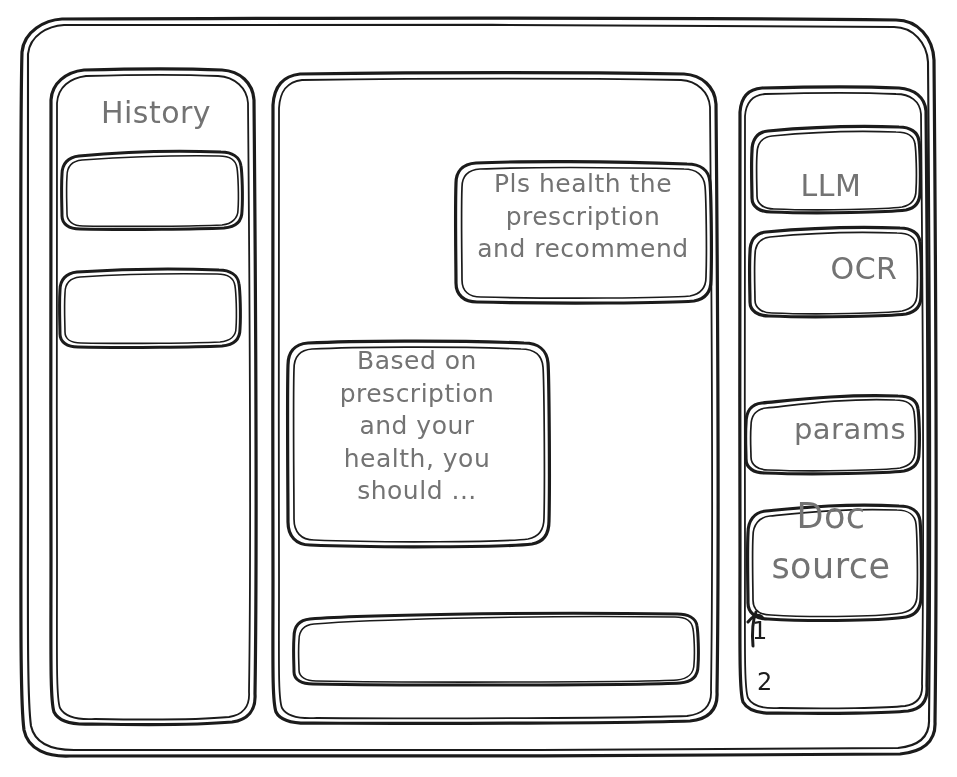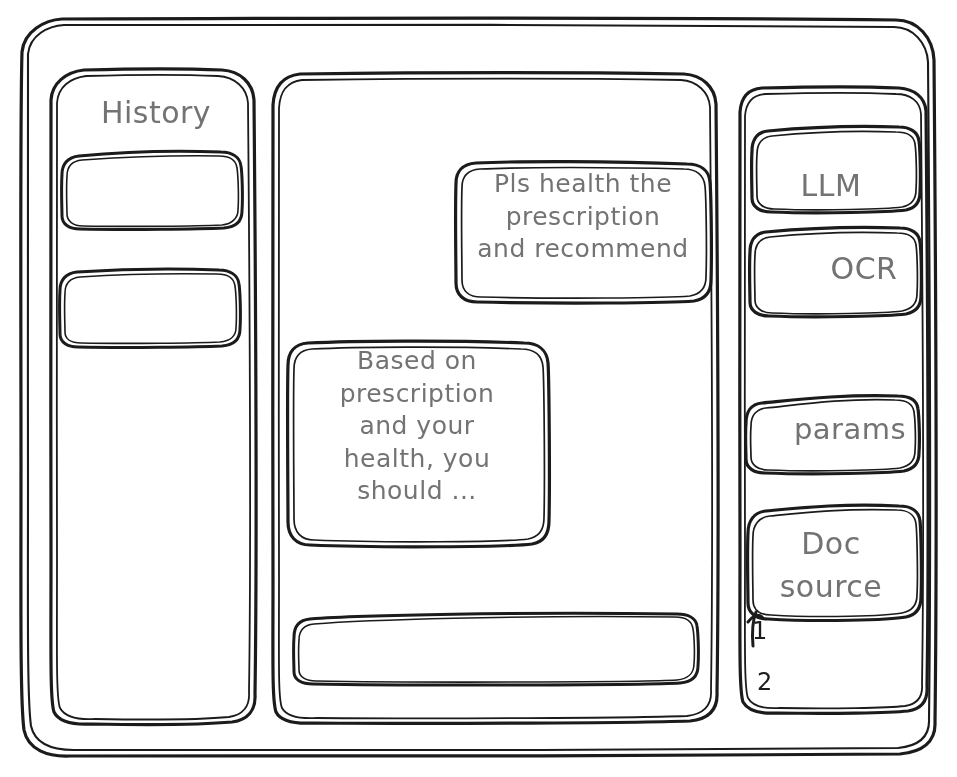--- a/index.html
+++ b/index.html
@@ -96,23 +96,23 @@
 
   #params-label {
     left: 767px;
     top: 412px;
     width: 166px;
     font-size: 29px;
   }
 
   #doc-source-label {
     left: 750px;
-    top: 523px;
+    top: 492px;
     width: 162px;
-    font-size: 30px;
+    font-size: 35px;
     line-height: 1.42;
   }
 
   .source-item {
     position: absolute;
     font-size: 24px;
     font-family: "DejaVu Sans", sans-serif;
     color: #1b1b1b;
   }
 

